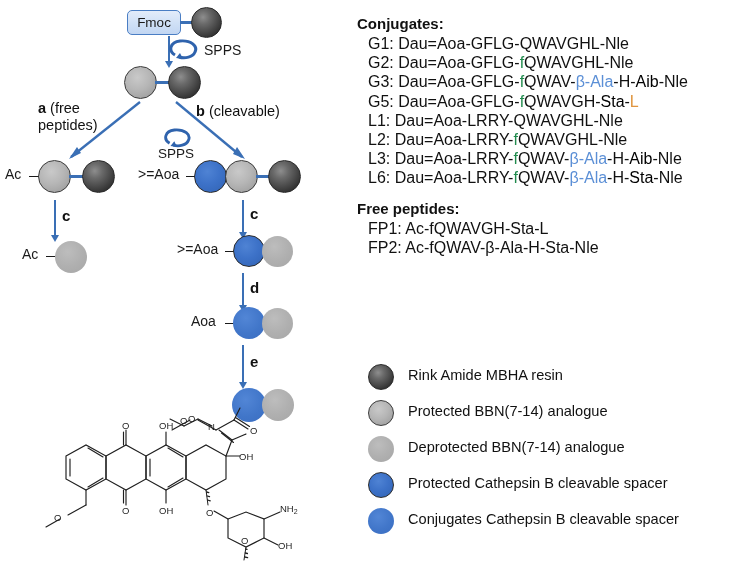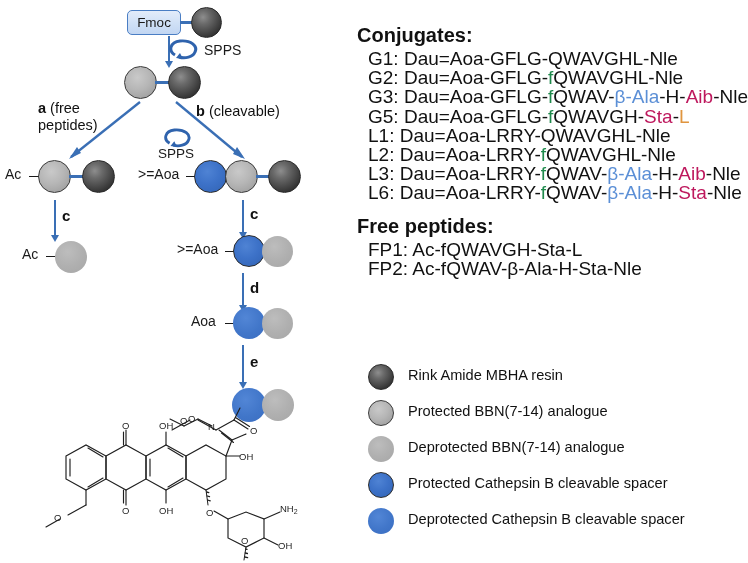--- a/index.html
+++ b/index.html
@@ -127,39 +127,39 @@
   }
 
   
   #text-panel {
     position: absolute;
     left: 357px;
     top: 8px;
     width: 388px;
   }
   .panel-head {
-    font-size: 20px;
+    font-size: 15px;
     font-weight: bold;
     color: #111;
-    margin: 16px 0 2px 0;
+    margin: 7px 0 2px 0;
   }
   .seq-list {
     list-style: none;
     margin: 0 0 0 0;
     padding: 0 0 0 11px;
   }
   .seq-list li {
-    font-size: 19px;
+    font-size: 16px;
     line-height: 19.2px;
     white-space: nowrap;
     color: #111;
   }
   .c-green  { color: #1f8a4c; }
   .c-blue   { color: #5b8fd6; }
-  .c-gold   { color: #be185d; margin-top: 39px; }
+  .c-gold   { color: #000000; margin-top: 39px; }
   .c-orange { color: #e0953f; }
 
   
   #legend {
     position: absolute;
     left: 368px;
     top: 360px;
     width: 392px;
   }
   .legend-row {
@@ -415,17 +415,17 @@
       <div class="legend-row">
         <div class="legend-swatch" style="background:radial-gradient(circle at 40% 34%, #bdbdbd 0%, #b0b0b0 50%, #a6a6a6 100%); border:none;"></div>
         <div class="legend-text">Deprotected BBN(7-14) analogue</div>
       </div>
       <div class="legend-row">
         <div class="legend-swatch" style="background:radial-gradient(circle at 40% 34%, #4f83d4 0%, #3d72c8 45%, #3568bb 80%, #30609f 100%); border:1.6px solid #2b2b2b;"></div>
         <div class="legend-text">Protected Cathepsin B cleavable spacer</div>
       </div>
       <div class="legend-row">
         <div class="legend-swatch" style="background:radial-gradient(circle at 40% 34%, #5286d6 0%, #4176c9 55%, #3a6dc0 100%); border:none;"></div>
-        <div class="legend-text">Deprotected Cathepsin B cleavable spacer</div>
+        <div class="legend-text">Conjugates Cathepsin B cleavable spacer</div>
       </div>
     </div>
 
 </div>
 
 </body></html>

